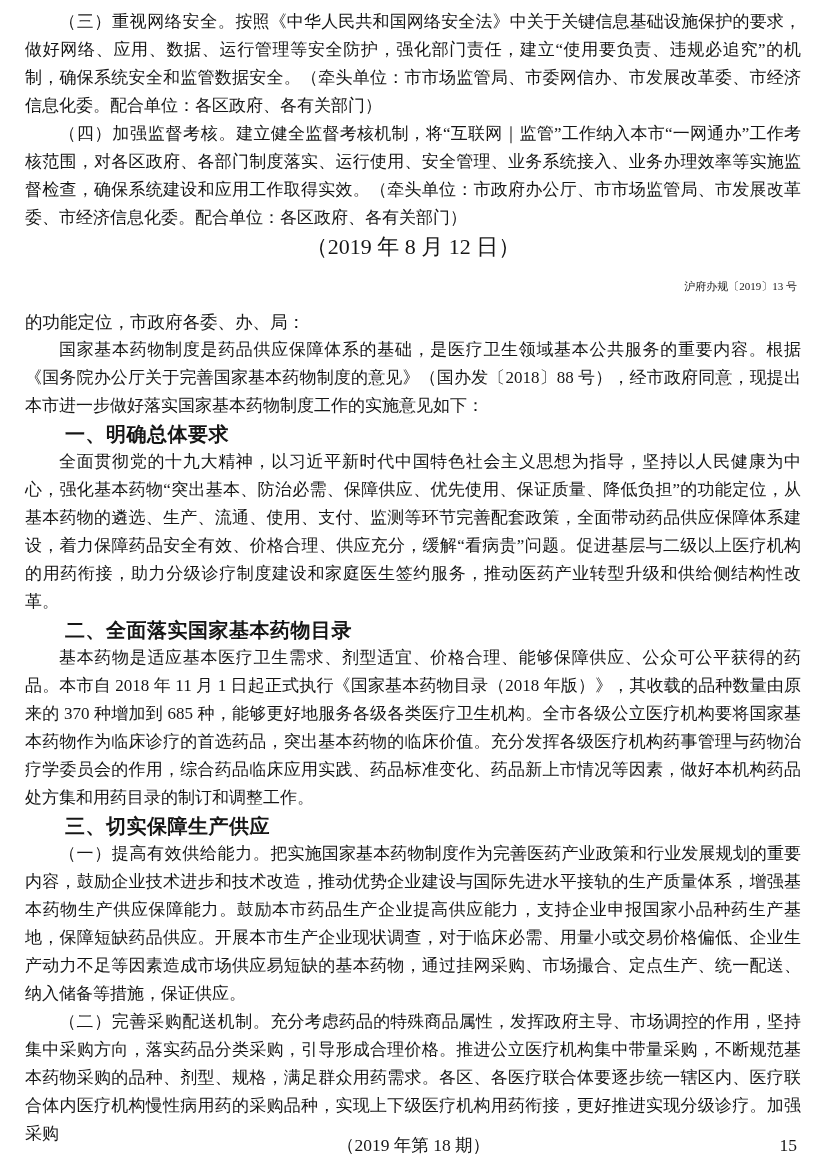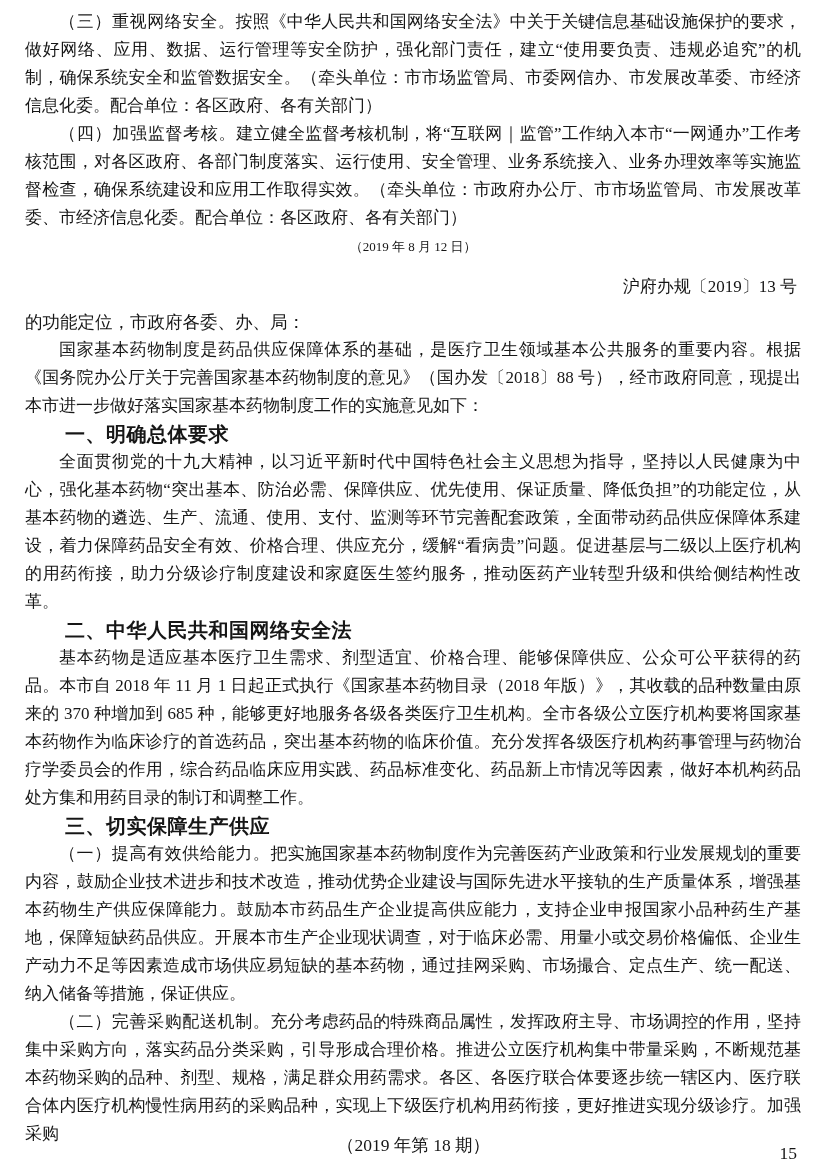--- a/index.html
+++ b/index.html
@@ -34,27 +34,27 @@
     margin: 8px 0 0 0;
     font-size: 30px;
     line-height: 39px;
     font-weight: bold;
     text-align: center;
     letter-spacing: 1px;
     font-family: "Liberation Serif", "DejaVu Serif", serif;
   }
   .doc-date {
     margin-top: 2px;
-    font-size: 13px;
+    font-size: 22px;
     line-height: 25px;
     text-align: center;
   }
   .doc-number {
     margin-top: 16px;
-    font-size: 17px;
+    font-size: 11px;
     line-height: 23px;
     text-align: right;
     padding-right: 4px;
   }
   .salutation {
     margin: 10px 0 0 0;
     font-size: 17.5px;
     line-height: 28px;
     text-indent: 0;
   }
@@ -72,21 +72,21 @@
     bottom: 12px;
     left: 0;
     width: 100%;
     font-size: 17.5px;
     line-height: 26px;
     text-align: center;
   }
   .footer-page-number {
     position: absolute;
     right: 30px;
-    top: 8px;
+    top: 0;
     font-size: 17.5px;
   }
 </style>
 </head>
 <body>
 
 <div class="page">
 
   <section>
     <p class="body-para"><span class="kai-lead">（三）重视网络安全。</span><span>按照《中华人民共和国网络安全法》中关于关键信息基础设施保护的要求，做好网络、应用、数据、运行管理等安全防护，强化部门责任，建立“使用要负责、违规必追究”的机制，确保系统安全和监管数据安全。（牵头单位：市市场监管局、市委网信办、市发展改革委、市经济信息化委。配合单位：各区政府、各有关部门）</span></p>
@@ -99,21 +99,21 @@
   </header>
 
   <main>
     <p class="salutation">的功能定位，市政府各委、办、局：</p>
 
     <p class="body-para">国家基本药物制度是药品供应保障体系的基础，是医疗卫生领域基本公共服务的重要内容。根据《国务院办公厅关于完善国家基本药物制度的意见》（国办发〔2018〕88 号），经市政府同意，现提出本市进一步做好落实国家基本药物制度工作的实施意见如下：</p>
 
     <h2 class="sec-heading">一、明确总体要求</h2>
     <p class="body-para">全面贯彻党的十九大精神，以习近平新时代中国特色社会主义思想为指导，坚持以人民健康为中心，强化基本药物“突出基本、防治必需、保障供应、优先使用、保证质量、降低负担”的功能定位，从基本药物的遴选、生产、流通、使用、支付、监测等环节完善配套政策，全面带动药品供应保障体系建设，着力保障药品安全有效、价格合理、供应充分，缓解“看病贵”问题。促进基层与二级以上医疗机构的用药衔接，助力分级诊疗制度建设和家庭医生签约服务，推动医药产业转型升级和供给侧结构性改革。</p>
 
-    <h2 class="sec-heading">二、中华人民共和国网络安全法</h2>
+    <h2 class="sec-heading">二、全面落实国家基本药物目录</h2>
     <p class="body-para">基本药物是适应基本医疗卫生需求、剂型适宜、价格合理、能够保障供应、公众可公平获得的药品。本市自 2018 年 11 月 1 日起正式执行《国家基本药物目录（2018 年版）》，其收载的品种数量由原来的 370 种增加到 685 种，能够更好地服务各级各类医疗卫生机构。全市各级公立医疗机构要将国家基本药物作为临床诊疗的首选药品，突出基本药物的临床价值。充分发挥各级医疗机构药事管理与药物治疗学委员会的作用，综合药品临床应用实践、药品标准变化、药品新上市情况等因素，做好本机构药品处方集和用药目录的制订和调整工作。</p>
 
     <h2 class="sec-heading">三、切实保障生产供应</h2>
     <p class="body-para"><span class="kai-lead">（一）提高有效供给能力。</span><span>把实施国家基本药物制度作为完善医药产业政策和行业发展规划的重要内容，鼓励企业技术进步和技术改造，推动优势企业建设与国际先进水平接轨的生产质量体系，增强基本药物生产供应保障能力。鼓励本市药品生产企业提高供应能力，支持企业申报国家小品种药生产基地，保障短缺药品供应。开展本市生产企业现状调查，对于临床必需、用量小或交易价格偏低、企业生产动力不足等因素造成市场供应易短缺的基本药物，通过挂网采购、市场撮合、定点生产、统一配送、纳入储备等措施，保证供应。</span></p>
     <p class="body-para"><span class="kai-lead">（二）完善采购配送机制。</span><span>充分考虑药品的特殊商品属性，发挥政府主导、市场调控的作用，坚持集中采购方向，落实药品分类采购，引导形成合理价格。推进公立医疗机构集中带量采购，不断规范基本药物采购的品种、剂型、规格，满足群众用药需求。各区、各医疗联合体要逐步统一辖区内、医疗联合体内医疗机构慢性病用药的采购品种，实现上下级医疗机构用药衔接，更好推进实现分级诊疗。加强采购</span></p>
   </main>
 
   <footer class="page-footer">
     <span>（2019 年第 18 期）</span>
     <span class="footer-page-number">15</span>

